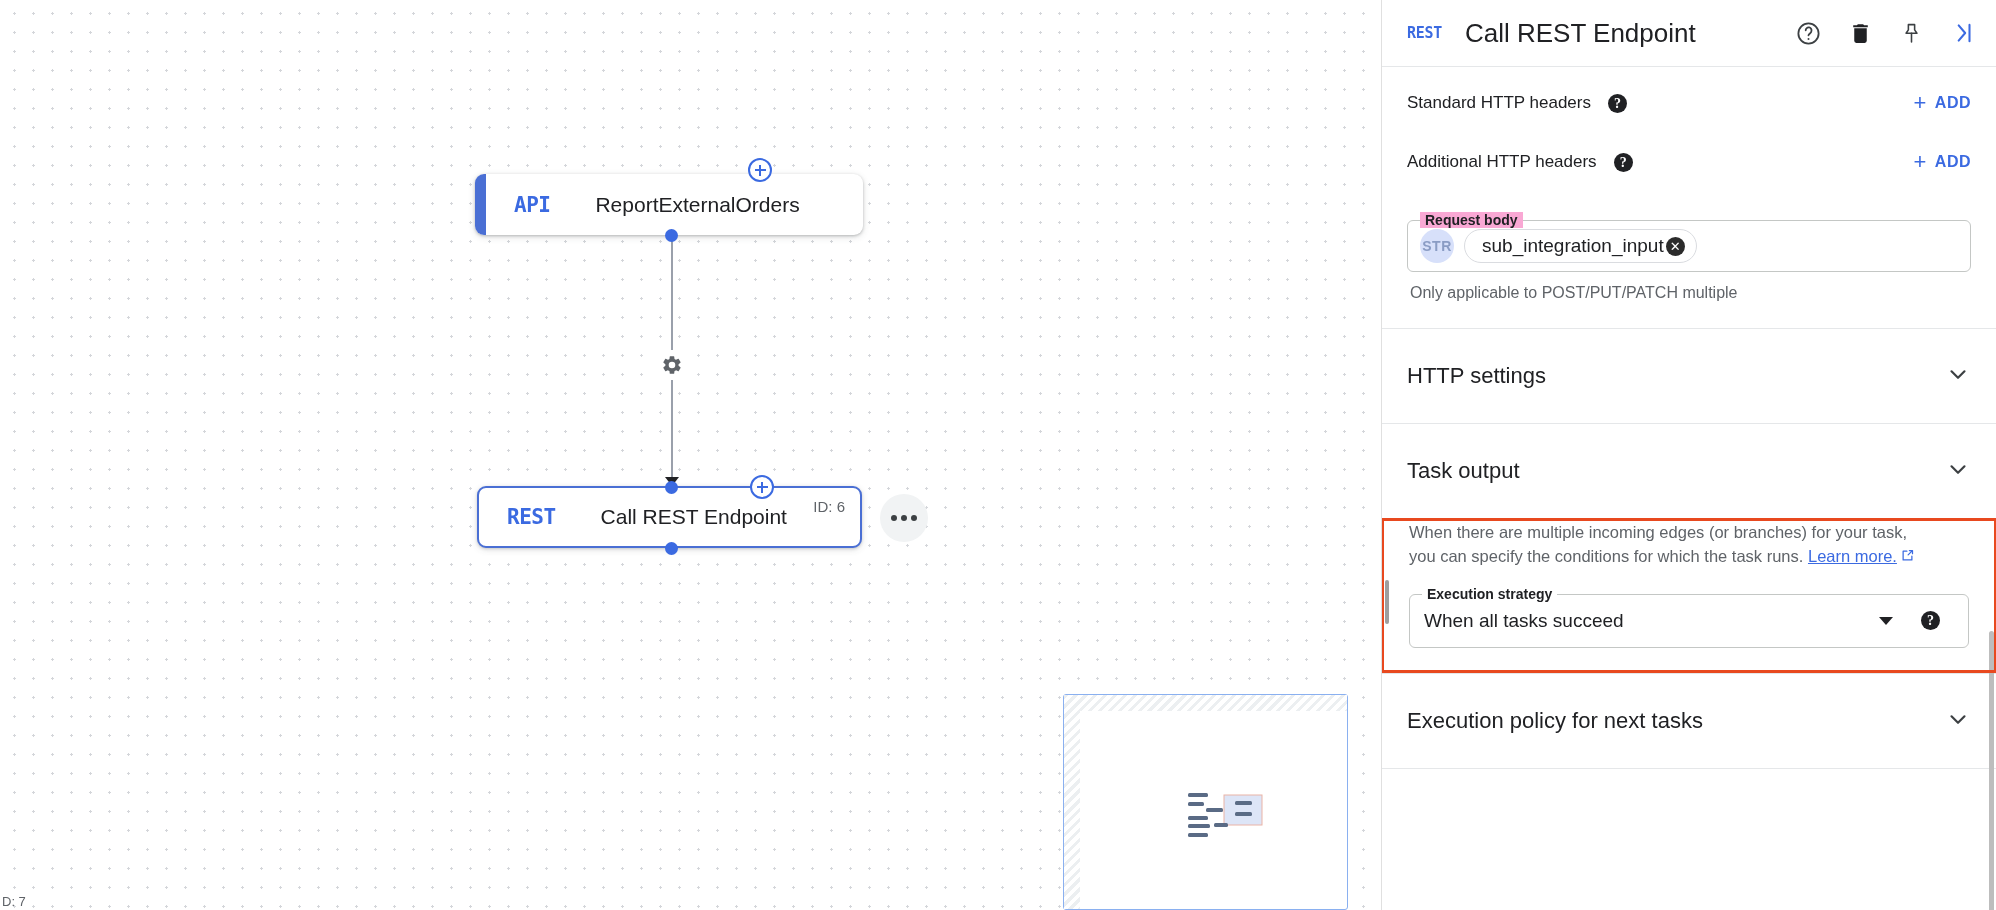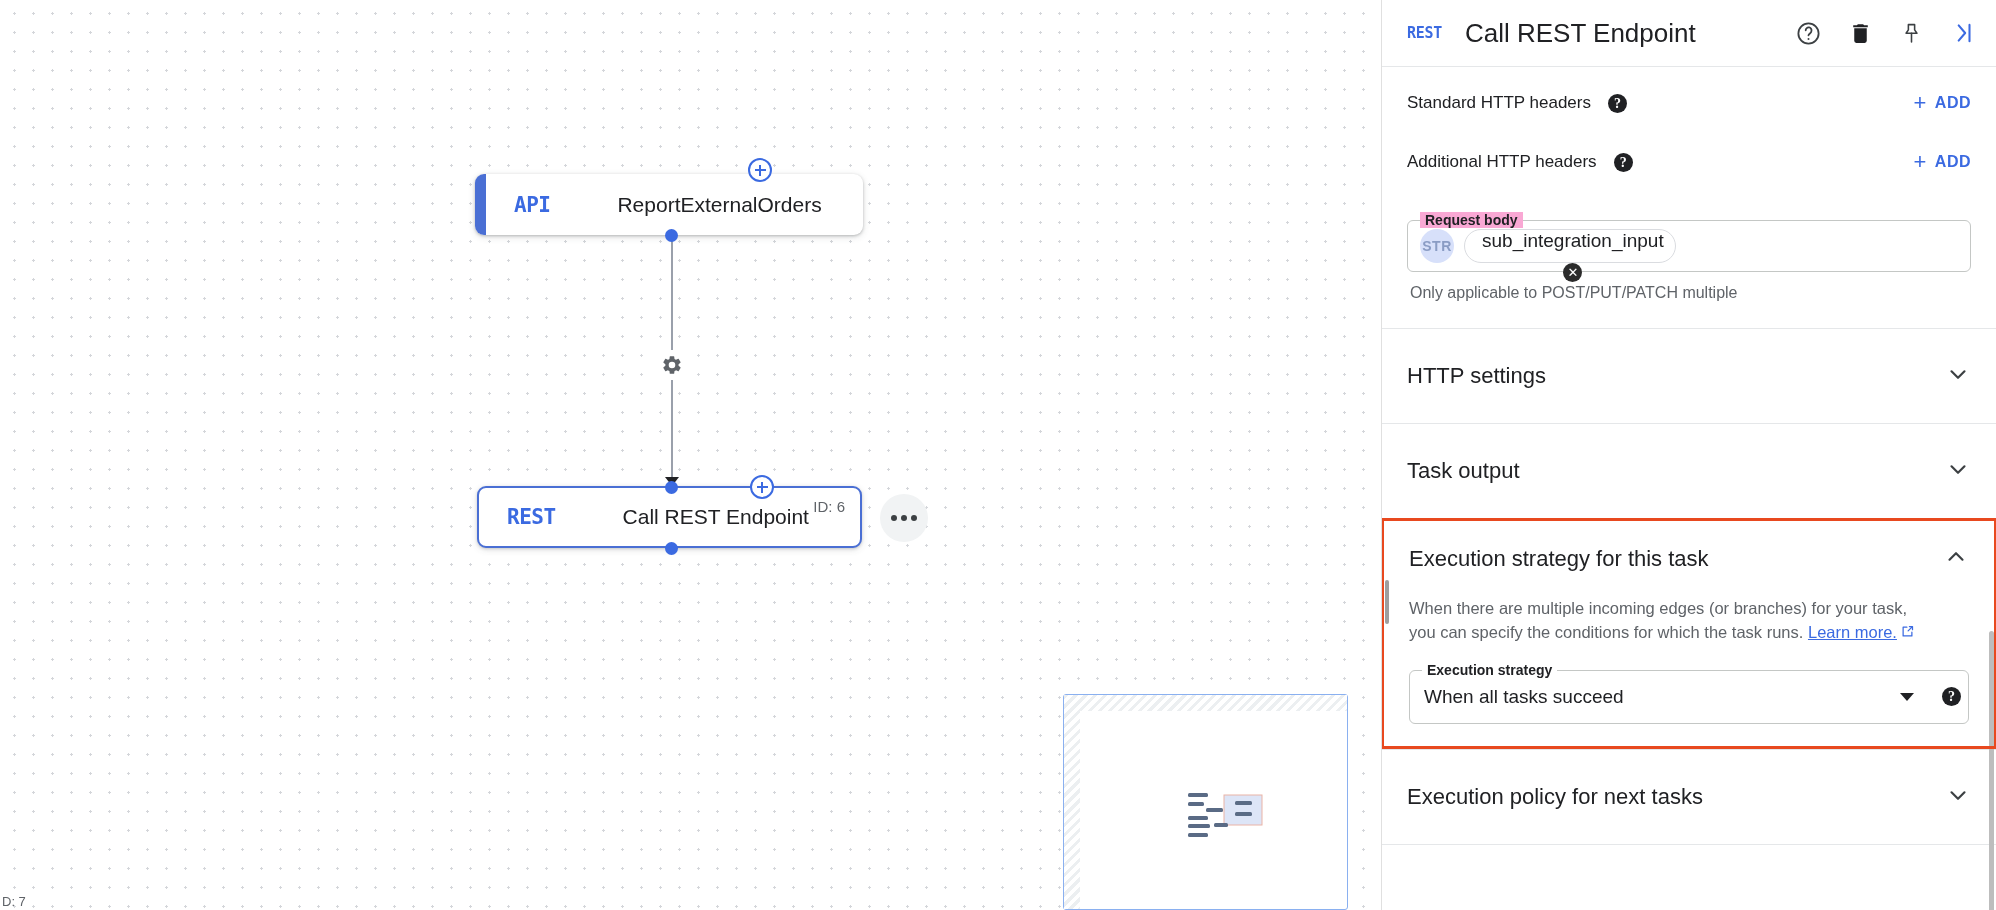--- a/index.html
+++ b/index.html
@@ -22,21 +22,20 @@
     background-position: 5px 4px;
     overflow: hidden;
   }
 
   .node {
     position: absolute;
     background: #fff;
     border-radius: 9px;
     display: flex;
     align-items: center;
-    gap: 22px;
   }
   .node-api {
     left: 475px; top: 174px; width: 388px; height: 61px;
     box-shadow: 0 1px 3px rgba(60,64,67,.30), 0 2px 7px rgba(60,64,67,.15);
   }
   .node-api .leftbar {
     position: absolute; left: 0; top: 0; width: 11px; height: 100%;
     background: #4a6fd4; border-radius: 9px 0 0 9px;
   }
   .node-rest {
@@ -202,23 +201,23 @@
     margin-left: 12px;
     width: 34px; height: 34px; border-radius: 50%;
     background: #d7e0fa; color: #8a9cc4;
     font-size: 14px; font-weight: 700;
     display: flex; align-items: center; justify-content: center;
     letter-spacing: .5px;
   }
   .chip {
     margin-left: 10px; height: 34px;
     border: 1px solid #dadce0; border-radius: 17px;
-    display: flex; align-items: center; gap: 11px;
+    display: flex; align-items: center; gap: 2px;
     padding: 0 11px 0 17px;
-    font-size: 19px; color: #202124; flex-direction: column;
+    font-size: 19px; color: #202124;
   }
   .chip-x {
     width: 19px; height: 19px; border-radius: 50%;
     background: #2b2b2b; color: #fff;
     font-size: 13px; line-height: 19px; text-align: center;
     font-family: "Liberation Sans", sans-serif;
   }
   .hint {
     margin: 12px 25px 0 28px;
     font-size: 16px; color: #5f6368;
@@ -247,21 +246,21 @@
   }
   .exec-desc a {
     color: #3b6ae1; text-decoration: underline;
   }
   .ext-ic { display: inline-block; vertical-align: -1px; margin-left: 3px; }
 
   .select-field {
     position: relative; margin: 20px 25px 22px 25px;
     border: 1px solid #c4c7c5; border-radius: 6px;
     height: 54px; display: flex; align-items: center;
-    padding: 0 7px 0 14px;
+    padding: 0 28px 0 14px;
   }
   .select-field .legend {
     position: absolute; top: -9px; left: 12px; background: #fff;
     padding: 0 5px; font-size: 14px; font-weight: 700; color: #202124;
   }
   .select-value { font-size: 19px; color: #202124; }
   .caret {
     margin-left: auto;
     width: 0; height: 0;
     border-left: 7px solid transparent;
@@ -411,28 +410,20 @@
         <span class="section-title">Task output</span>
         <span class="chev">
           <svg width="26" height="26" viewBox="0 0 24 24" fill="none" stroke="#3c4043" stroke-width="2" stroke-linecap="round" stroke-linejoin="round">
               <path d="M6 9.5l6 6 6-6"></path>
             </svg>
         </span>
       </div>
 
       <div class="hl-box">
         <div class="hl-inner">
-          <div class="section-row" style="height:76px;">
-            <span class="section-title">Execution strategy for this task</span>
-            <span class="chev">
-              <svg width="26" height="26" viewBox="0 0 24 24" fill="none" stroke="#3c4043" stroke-width="2" stroke-linecap="round" stroke-linejoin="round">
-                  <path d="M6 14.5l6-6 6 6"></path>
-                </svg>
-            </span>
-          </div>
 
           <div class="exec-desc">
             <span>When there are multiple incoming edges (or branches) for your task,</span><br>
             <span>you can specify the conditions for which the task runs.</span>
             <a href="#">Learn more.</a><span class="ext-ic"><svg width="15" height="15" viewBox="0 0 24 24" fill="none" stroke="#3b6ae1" stroke-width="2" stroke-linecap="round" stroke-linejoin="round">
                   <path d="M5 5h6M5 5v14h14v-6"></path>
                   <path d="M13 11l6-6M15 4h5v5"></path>
                 </svg></span>
           </div>
 

